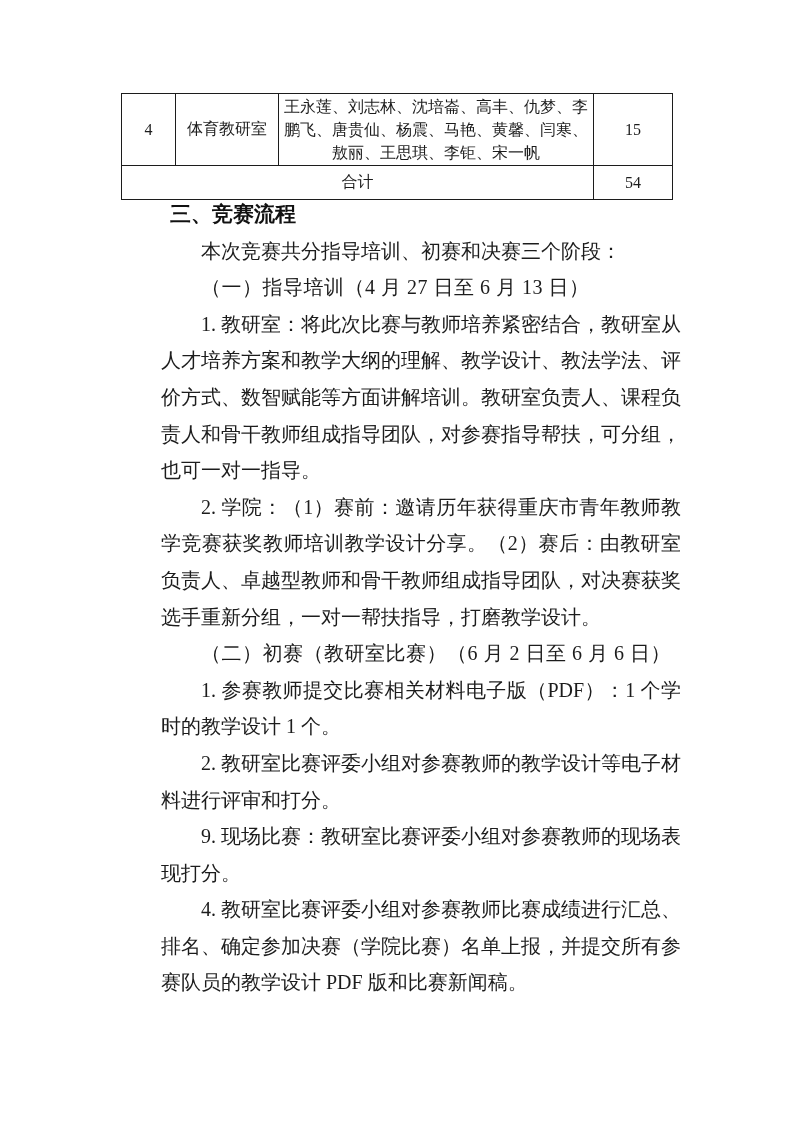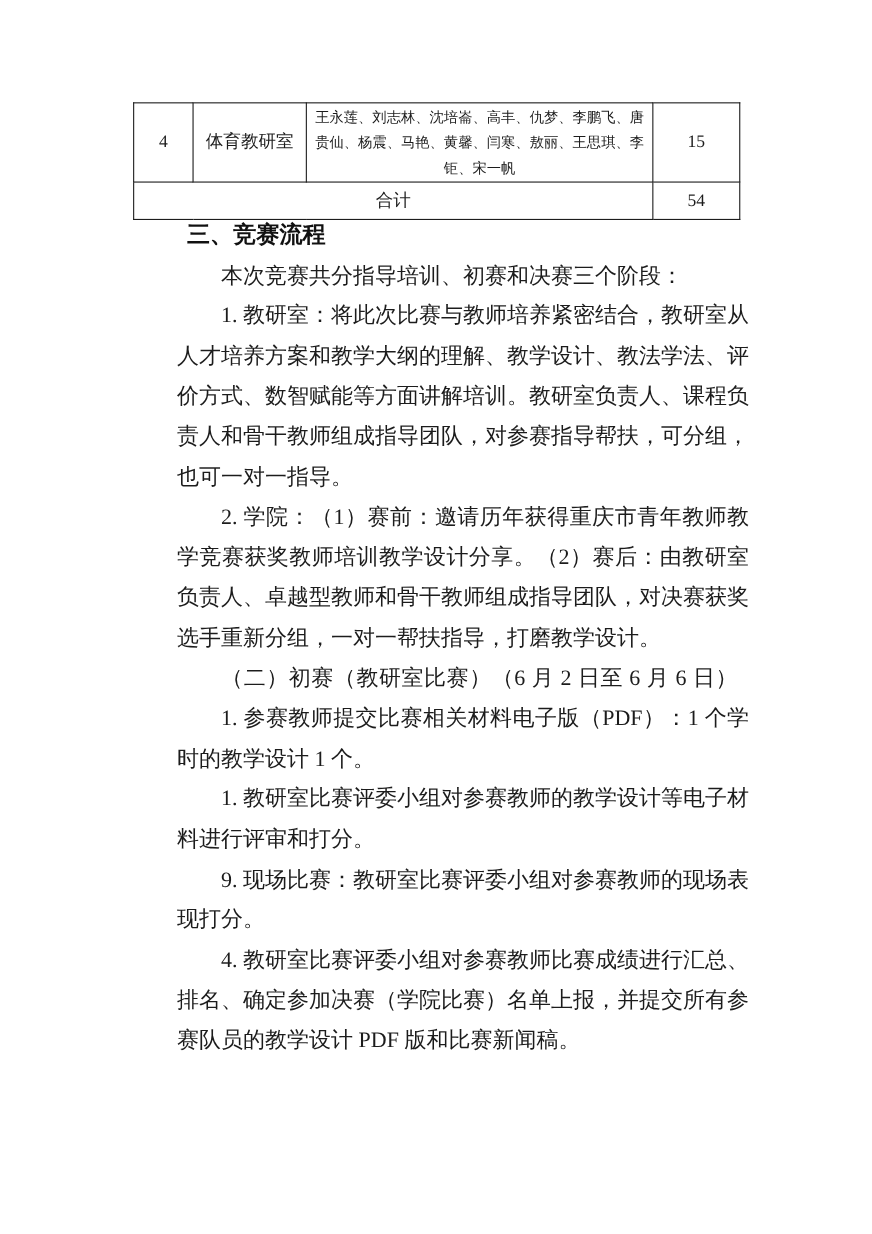--- a/index.html
+++ b/index.html
@@ -32,21 +32,21 @@
     padding: 1px 4px;
   }
   .col-no    { width: 54px;  }
   .col-dept  { width: 103px; }
   .col-mem   { width: 315px; }
   .col-count { width: 79px;  }
   .row-main  { height: 66px; }
   .row-total { height: 34px; }
   .members-cell {
     line-height: 23px;
-    font-size: 13px;
+    font-size: 16px;
     padding: 2px 6px;
   }
   
   .content {
     position: absolute;
     left: 134px;
     top: 196px;
     width: 547px;
   }
   .content > div { line-height: 36.6px; }
@@ -92,22 +92,23 @@
       <tr class="row-total">
         <td colspan="3">合计</td>
         <td>54</td>
       </tr>
     </tbody>
   </table>
 
   <div class="content">
     <div class="sec-heading">三、竞赛流程</div>
     <div class="para">本次竞赛共分指导培训、初赛和决赛三个阶段：</div>
+    <div class="para subheading">（一）指导培训（4 月 27 日至 6 月 13 日）</div>
     <div class="para">1. 教研室：将此次比赛与教师培养紧密结合，教研室从人才培养方案和教学大纲的理解、教学设计、教法学法、评价方式、数智赋能等方面讲解培训。教研室负责人、课程负责人和骨干教师组成指导团队，对参赛指导帮扶，可分组，也可一对一指导。</div>
     <div class="para">2. 学院：（1）赛前：邀请历年获得重庆市青年教师教学竞赛获奖教师培训教学设计分享。（2）赛后：由教研室负责人、卓越型教师和骨干教师组成指导团队，对决赛获奖选手重新分组，一对一帮扶指导，打磨教学设计。</div>
     <div class="para subheading">（二）初赛（教研室比赛）（6 月 2 日至 6 月 6 日）</div>
     <div class="para">1. 参赛教师提交比赛相关材料电子版（PDF）：1 个学时的教学设计 1 个。</div>
-    <div class="para">1. 教研室比赛评委小组对参赛教师的教学设计等电子材料进行评审和打分。</div>
+    <div class="para">2. 教研室比赛评委小组对参赛教师的教学设计等电子材料进行评审和打分。</div>
     <div class="para">9. 现场比赛：教研室比赛评委小组对参赛教师的现场表现打分。</div>
     <div class="para">4. 教研室比赛评委小组对参赛教师比赛成绩进行汇总、排名、确定参加决赛（学院比赛）名单上报，并提交所有参赛队员的教学设计 PDF 版和比赛新闻稿。</div>
   </div>
 
 </div>
 
 </body></html>

